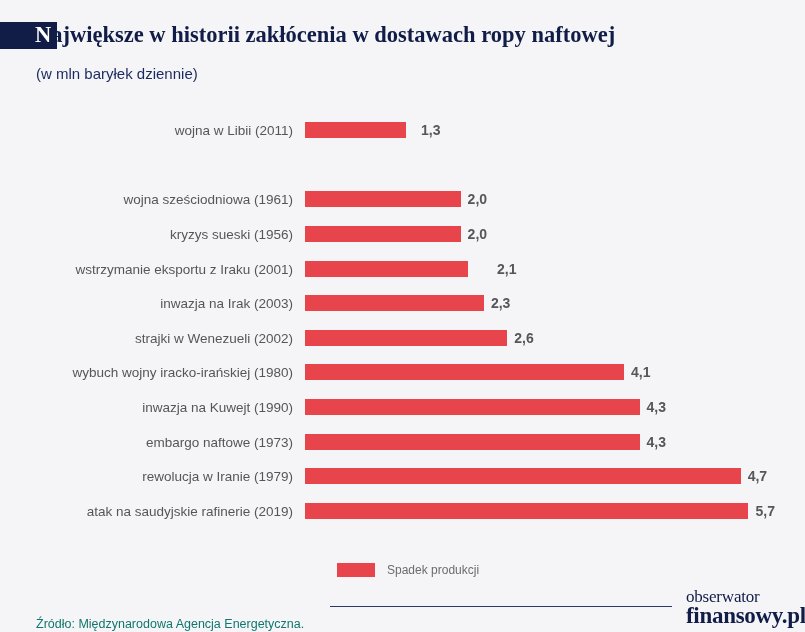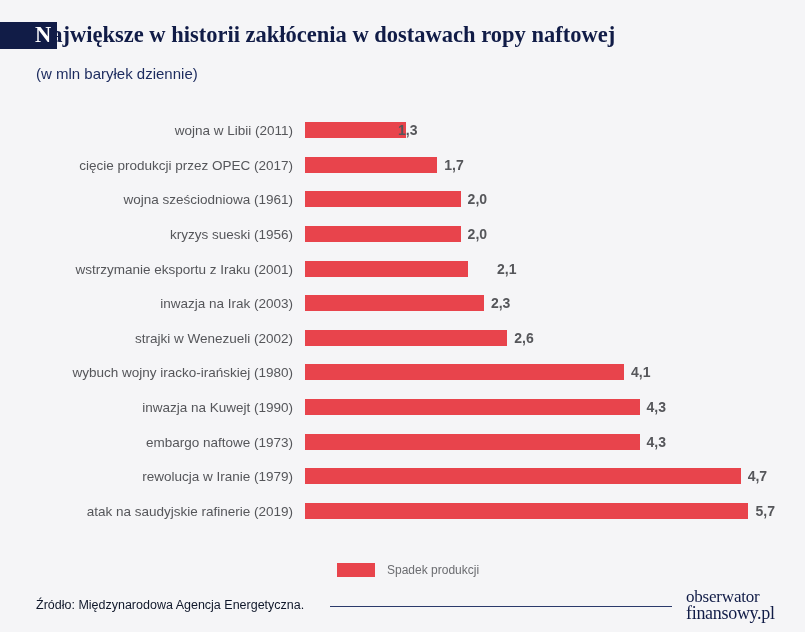--- a/index.html
+++ b/index.html
@@ -118,23 +118,23 @@
   .legend-text {
     font-size: 12px;
     color: #6b6c70;
     white-space: nowrap;
   }
 
   
   .source {
     position: absolute;
     left: 36px;
-    top: 598px;
+    top: 617px;
     font-size: 12.5px;
-    color: #0f172a;
+    color: #0f766e;
     white-space: nowrap;
   }
   .footer-rule {
     position: absolute;
     left: 330px;
     top: 606px;
     width: 342px;
     height: 1px;
     background: #2b3a6b;
   }
@@ -145,50 +145,43 @@
     font-family: "Liberation Serif", serif;
     color: #111c47;
     line-height: 1;
   }
   .logo-top {
     font-size: 17px;
     letter-spacing: -0.2px;
     display: block;
   }
   .logo-bottom {
-    font-size: 18px;
-    font-weight: normal;
+    font-size: 23px;
+    font-weight: bold;
     letter-spacing: -0.3px;
     display: block;
     margin-top: -1px;
   }
 </style>
 </head>
 <body>
 
 <div id="page">
 
   <div class="title-badge"></div>
   <div class="title"><span class="title-first">N</span><span>ajwiększe w historii zakłócenia w dostawach ropy naftowej</span></div>
   <div class="subtitle">(w mln baryłek dziennie)</div>
 
   <div class="chart" id="chart">
       <div class="row" style="top: 0px;">
         <div class="cat-label">wojna w Libii (2011)</div>
         <div class="bar-track" style="width: 101.14px;">
           <div class="bar" style="width: 101.14px; background: rgb(232, 68, 76);"></div>
         </div>
-        <div class="val-label" style="left: 398px;">1,3</div>
-      </div>
-      <div class="row" style="top: 34.6px;">
-        <div class="cat-label">cięcie produkcji przez OPEC (2017)</div>
-        <div class="bar-track" style="width: 132.26px;">
-          <div class="bar" style="width: 132.26px; background: rgb(232, 68, 76);"></div>
-        </div>
-        <div class="val-label" style="left: 444.26px;">1,7</div>
+        <div class="val-label" style="left: 421px;">1,3</div>
       </div>
       <div class="row" style="top: 69.2px;">
         <div class="cat-label">wojna sześciodniowa (1961)</div>
         <div class="bar-track" style="width: 155.6px;">
           <div class="bar" style="width: 155.6px; background: rgb(232, 68, 76);"></div>
         </div>
         <div class="val-label" style="left: 467.6px;">2,0</div>
       </div>
       <div class="row" style="top: 103.8px;">
         <div class="cat-label">kryzys sueski (1956)</div>

